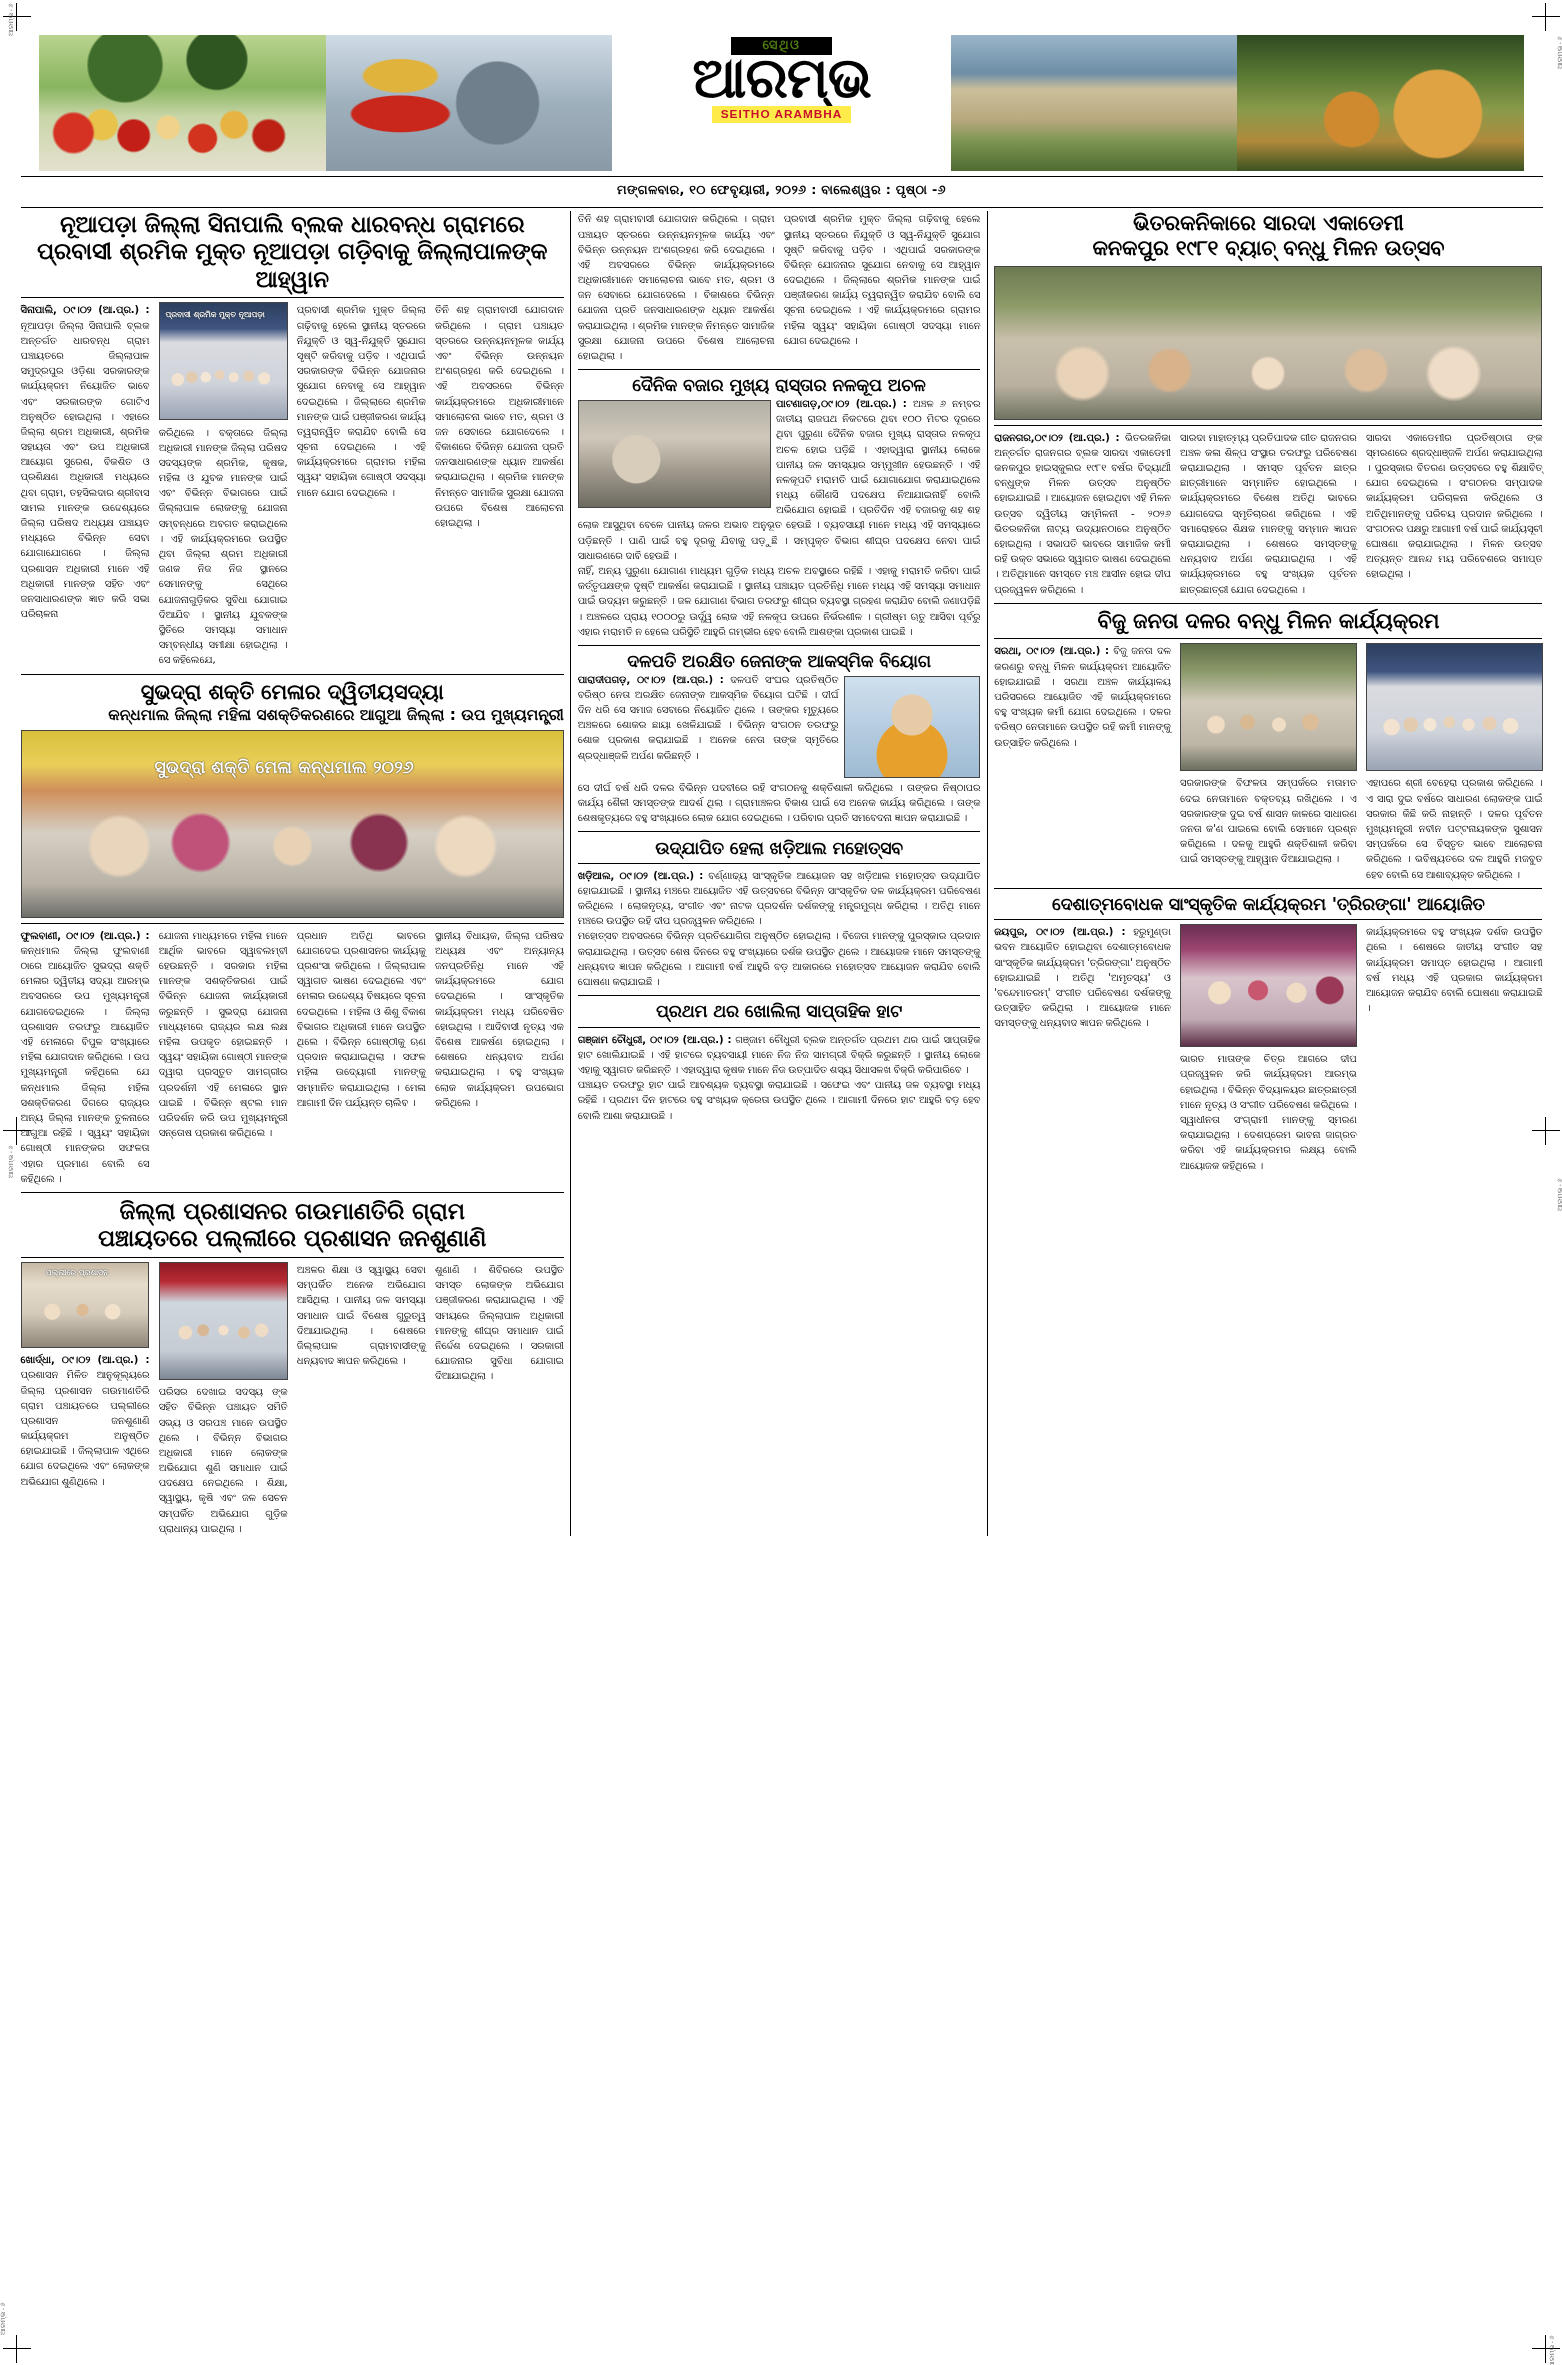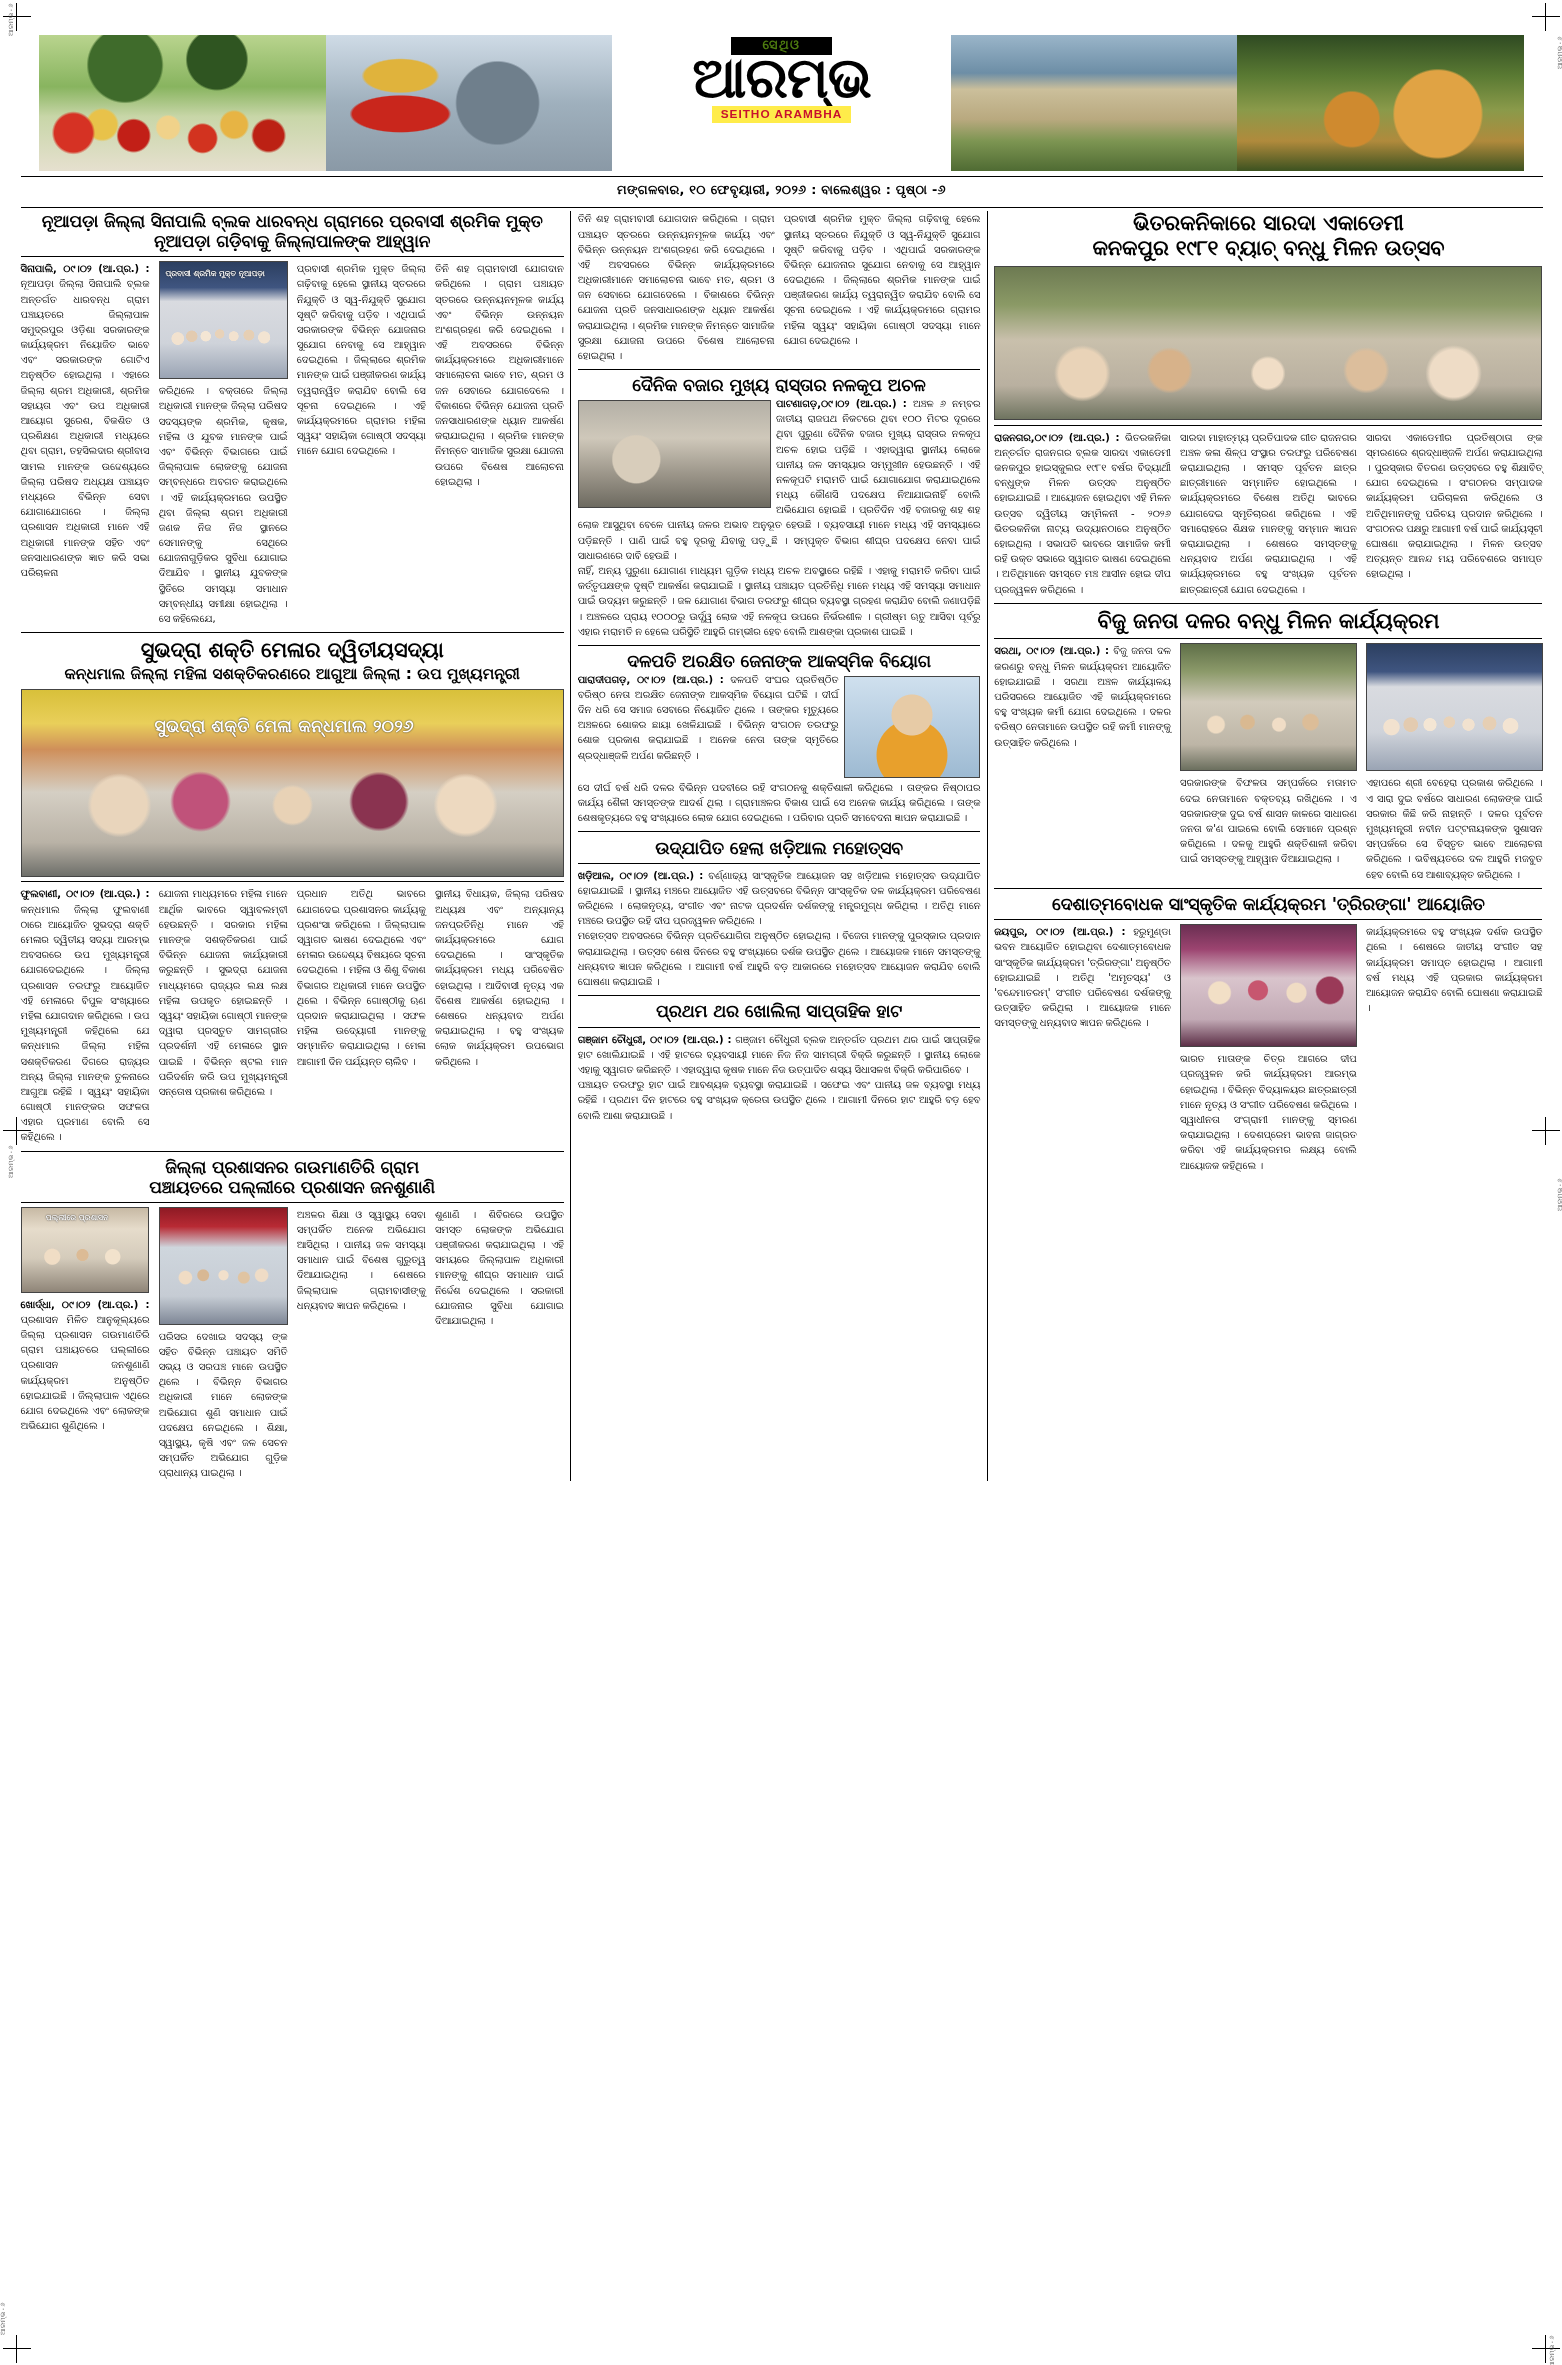--- a/index.html
+++ b/index.html
@@ -125,25 +125,25 @@
   .vdiv { width: 0.5px; background: #000; margin: 0 6.7px; align-self: stretch; }
 
   .hr-blk { border-top: 1.5px solid #000; margin: 6.1px 0 5.1px; }
   .hr-sm  { border-top: 0.8px solid #000; margin: 4.6px 0 4.1px; }
 
   .headline {
     font-weight: bold; text-align: center; line-height: 1.18;
     letter-spacing: -0.2px;
   }
   .h-xl { font-size: 21px; }
-  .h-lg { font-size: 17px; }
+  .h-lg { font-size: 23px; }
   .h-md { font-size: 17.4px; }
 
   .subhead {
-    font-weight: bold; text-align:center; font-size: 15.4px;
+    font-weight: bold; text-align:right; font-size: 15.4px;
     line-height: 1.2; margin-top: 2px;
   }
 
   .photo {
     width: 100%; border: 0.5px solid #444; position: relative; overflow:hidden;
     margin: 5.1px 0 4.1px;
   }
   .photo-cap {
     position:absolute; left:0; right:16px; top:6%;
     text-align:center; color:#fff; font-size:7.7px; font-weight:bold;

